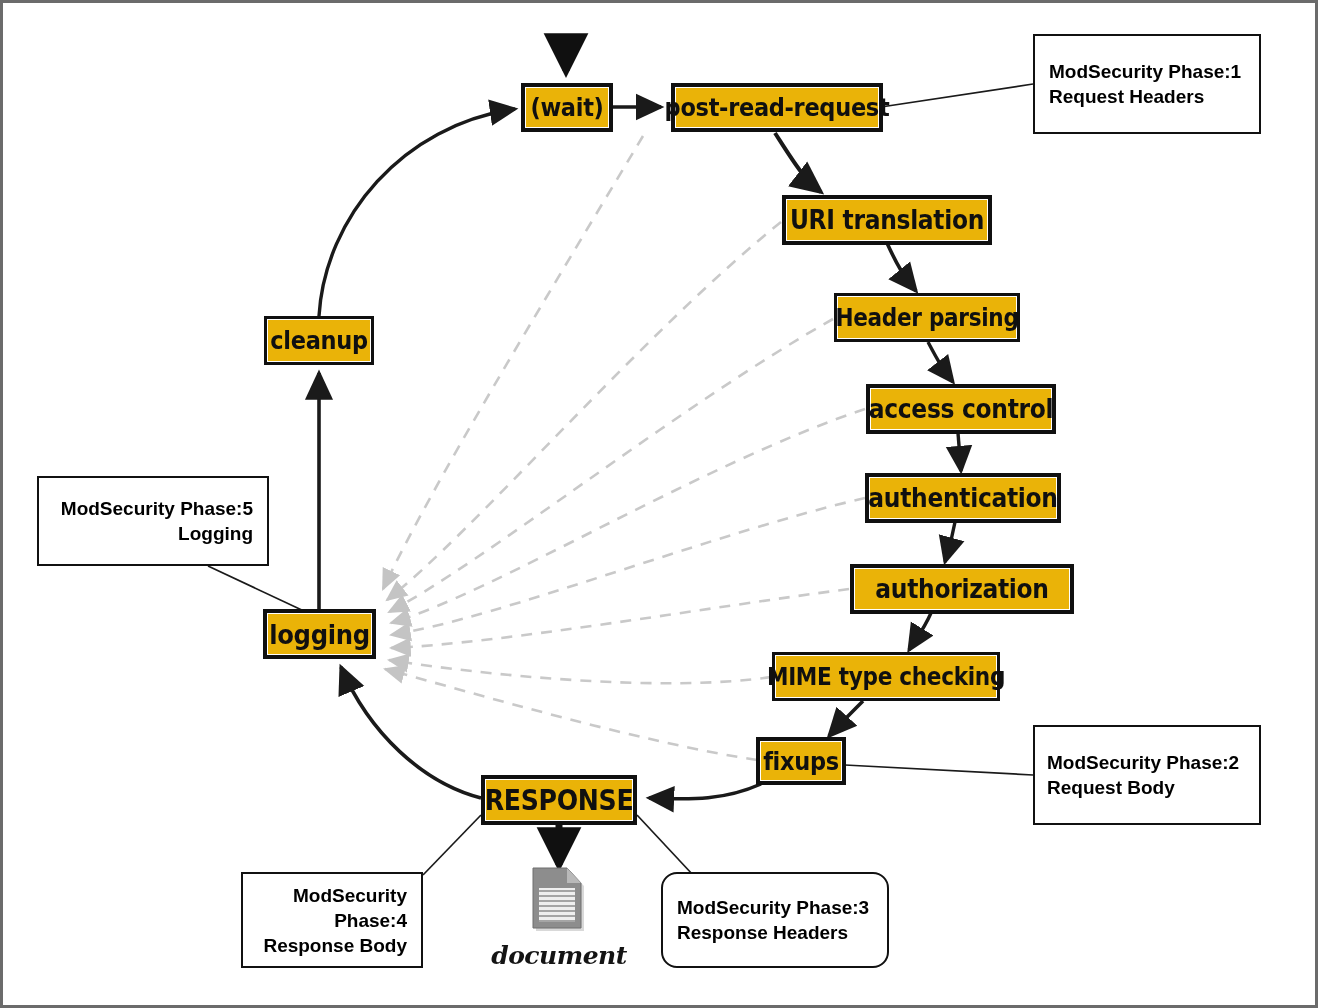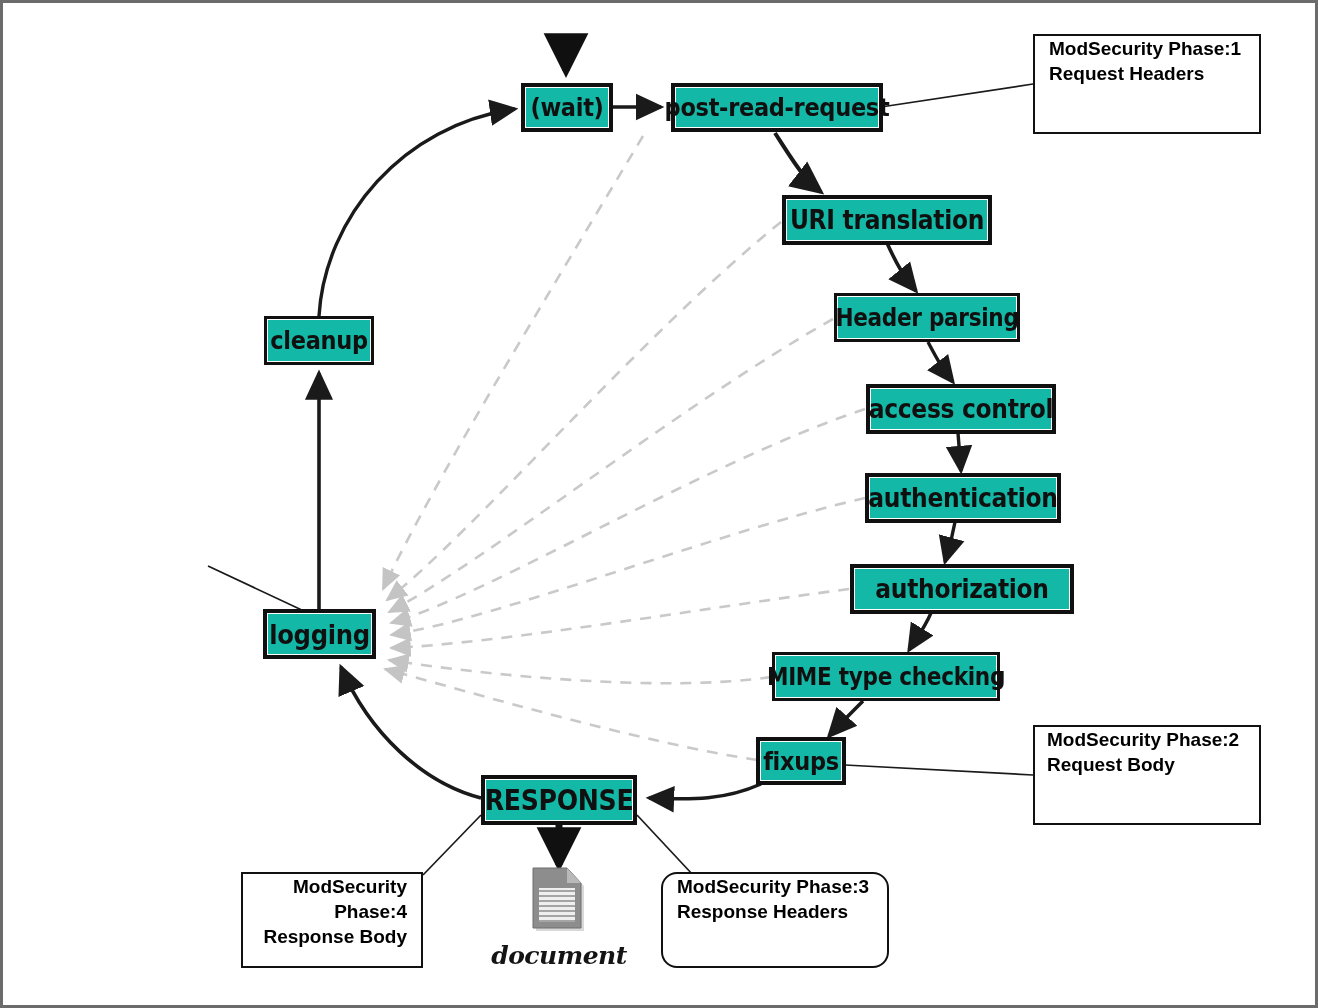--- a/index.html
+++ b/index.html
@@ -22,21 +22,21 @@
     left: 0; top: 0;
     width: 1318px;
     height: 1008px;
     pointer-events: none;
   }
 
   
   .stage {
     position: absolute;
     box-sizing: border-box;
-    background: #14b8a6;
+    background: #eab308;
     border: 3px solid #101010;
     box-shadow: 0 0 0 1px #ffffff inset;
     display: flex;
     align-items: center;
     justify-content: center;
     color: #101010;
     font-family: "DejaVu Sans", sans-serif;
     font-weight: bold;
     font-stretch: condensed;
     letter-spacing: -0.3px;
@@ -50,21 +50,21 @@
     box-sizing: border-box;
     background: #ffffff;
     border: 2px solid #111111;
     color: #000000;
     font-family: "Liberation Sans", sans-serif;
     font-weight: bold;
     font-size: 19px;
     line-height: 25px;
     display: flex;
     flex-direction: column;
-    justify-content: flex-start;
+    justify-content: center;
     padding: 0 14px;
   }
   .note.right { text-align: right; align-items: flex-end; }
   .note.left  { text-align: left;  align-items: flex-start; }
 
   
   .doc-wrap {
     position: absolute;
     display: flex;
     flex-direction: column;
@@ -254,14 +254,18 @@
   <div class="note left" style="left:658px; top:869px; width:228px; height:96px;border-radius:16px;">
     <span>ModSecurity Phase:3</span>
     <span>Response Headers</span>
   </div>
 
   <div class="note right" style="left:238px; top:869px; width:182px; height:96px;">
     <span>ModSecurity Phase:4</span>
     <span>Response Body</span>
   </div>
 
+  <div class="note right" style="left:34px; top:473px; width:232px; height:90px;">
+    <span>ModSecurity Phase:5</span>
+    <span>Logging</span>
+  </div>
 
 </div>
 
 </body></html>

